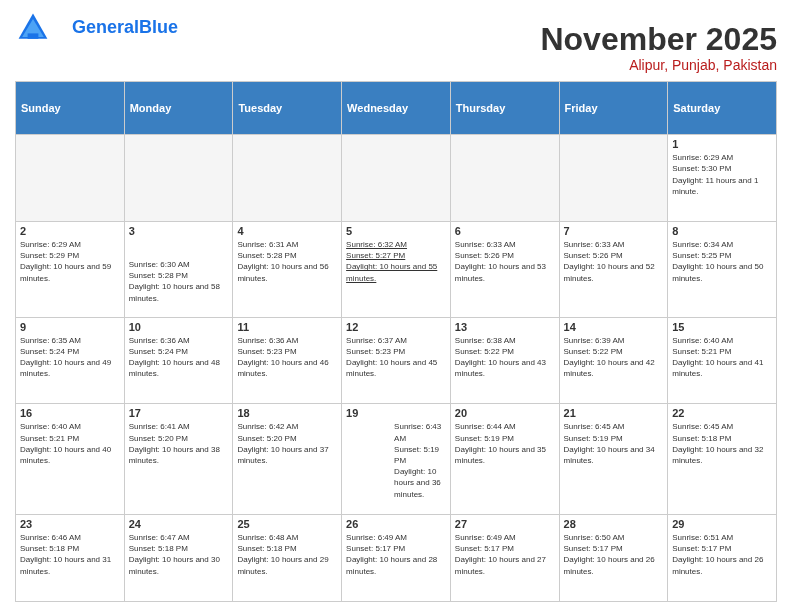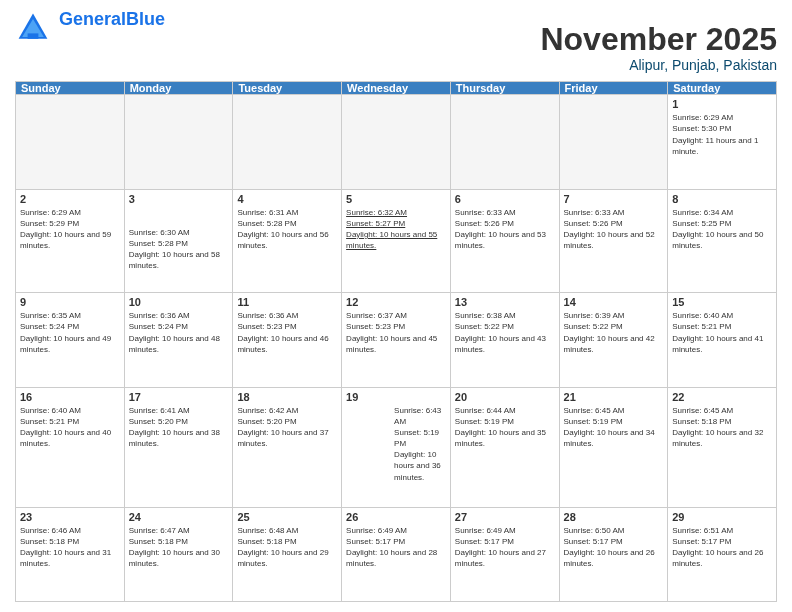--- a/index.html
+++ b/index.html
@@ -18,21 +18,22 @@
       flex-direction: column;
     }
     .header {
       display: flex;
       justify-content: space-between;
       align-items: flex-start;
       margin-bottom: 8px;
     }
     .logo {
       display: flex;
-      gap: 8px;
+      align-items: center;
+      gap: 21px;
     }
     .logo-text {
       font-size: 18px;
       font-weight: bold;
       color: #333;
       line-height: 1.1;
     }
     .logo-text span {
       color: #1a73e8;
     }
@@ -45,35 +46,35 @@
     }
     .main-title {
       font-size: 32px;
       font-weight: bold;
       color: #333;
       line-height: 1.1;
       margin-top: 12px;
     }
     .subtitle {
       font-size: 14px;
-      color: #0c4a6e;
+      color: #b91c1c;
     }
     .calendar-table {
       width: 100%;
       border-collapse: collapse;
       flex: 1;
       table-layout: fixed;
     }
     .calendar-table th {
       background-color: #3a7fc1;
       color: #fff;
       font-size: 11px;
       font-weight: bold;
       text-align: left;
-      padding: 0 5px;
+      padding: 20px 5px;
       border: 1px solid #ccc;
     }
     .calendar-table td {
       vertical-align: top;
       border: 1px solid #ccc;
       padding: 3px 4px;
       font-size: 8.5px;
       color: #333;
       background: #fff;
       height: 78px;

